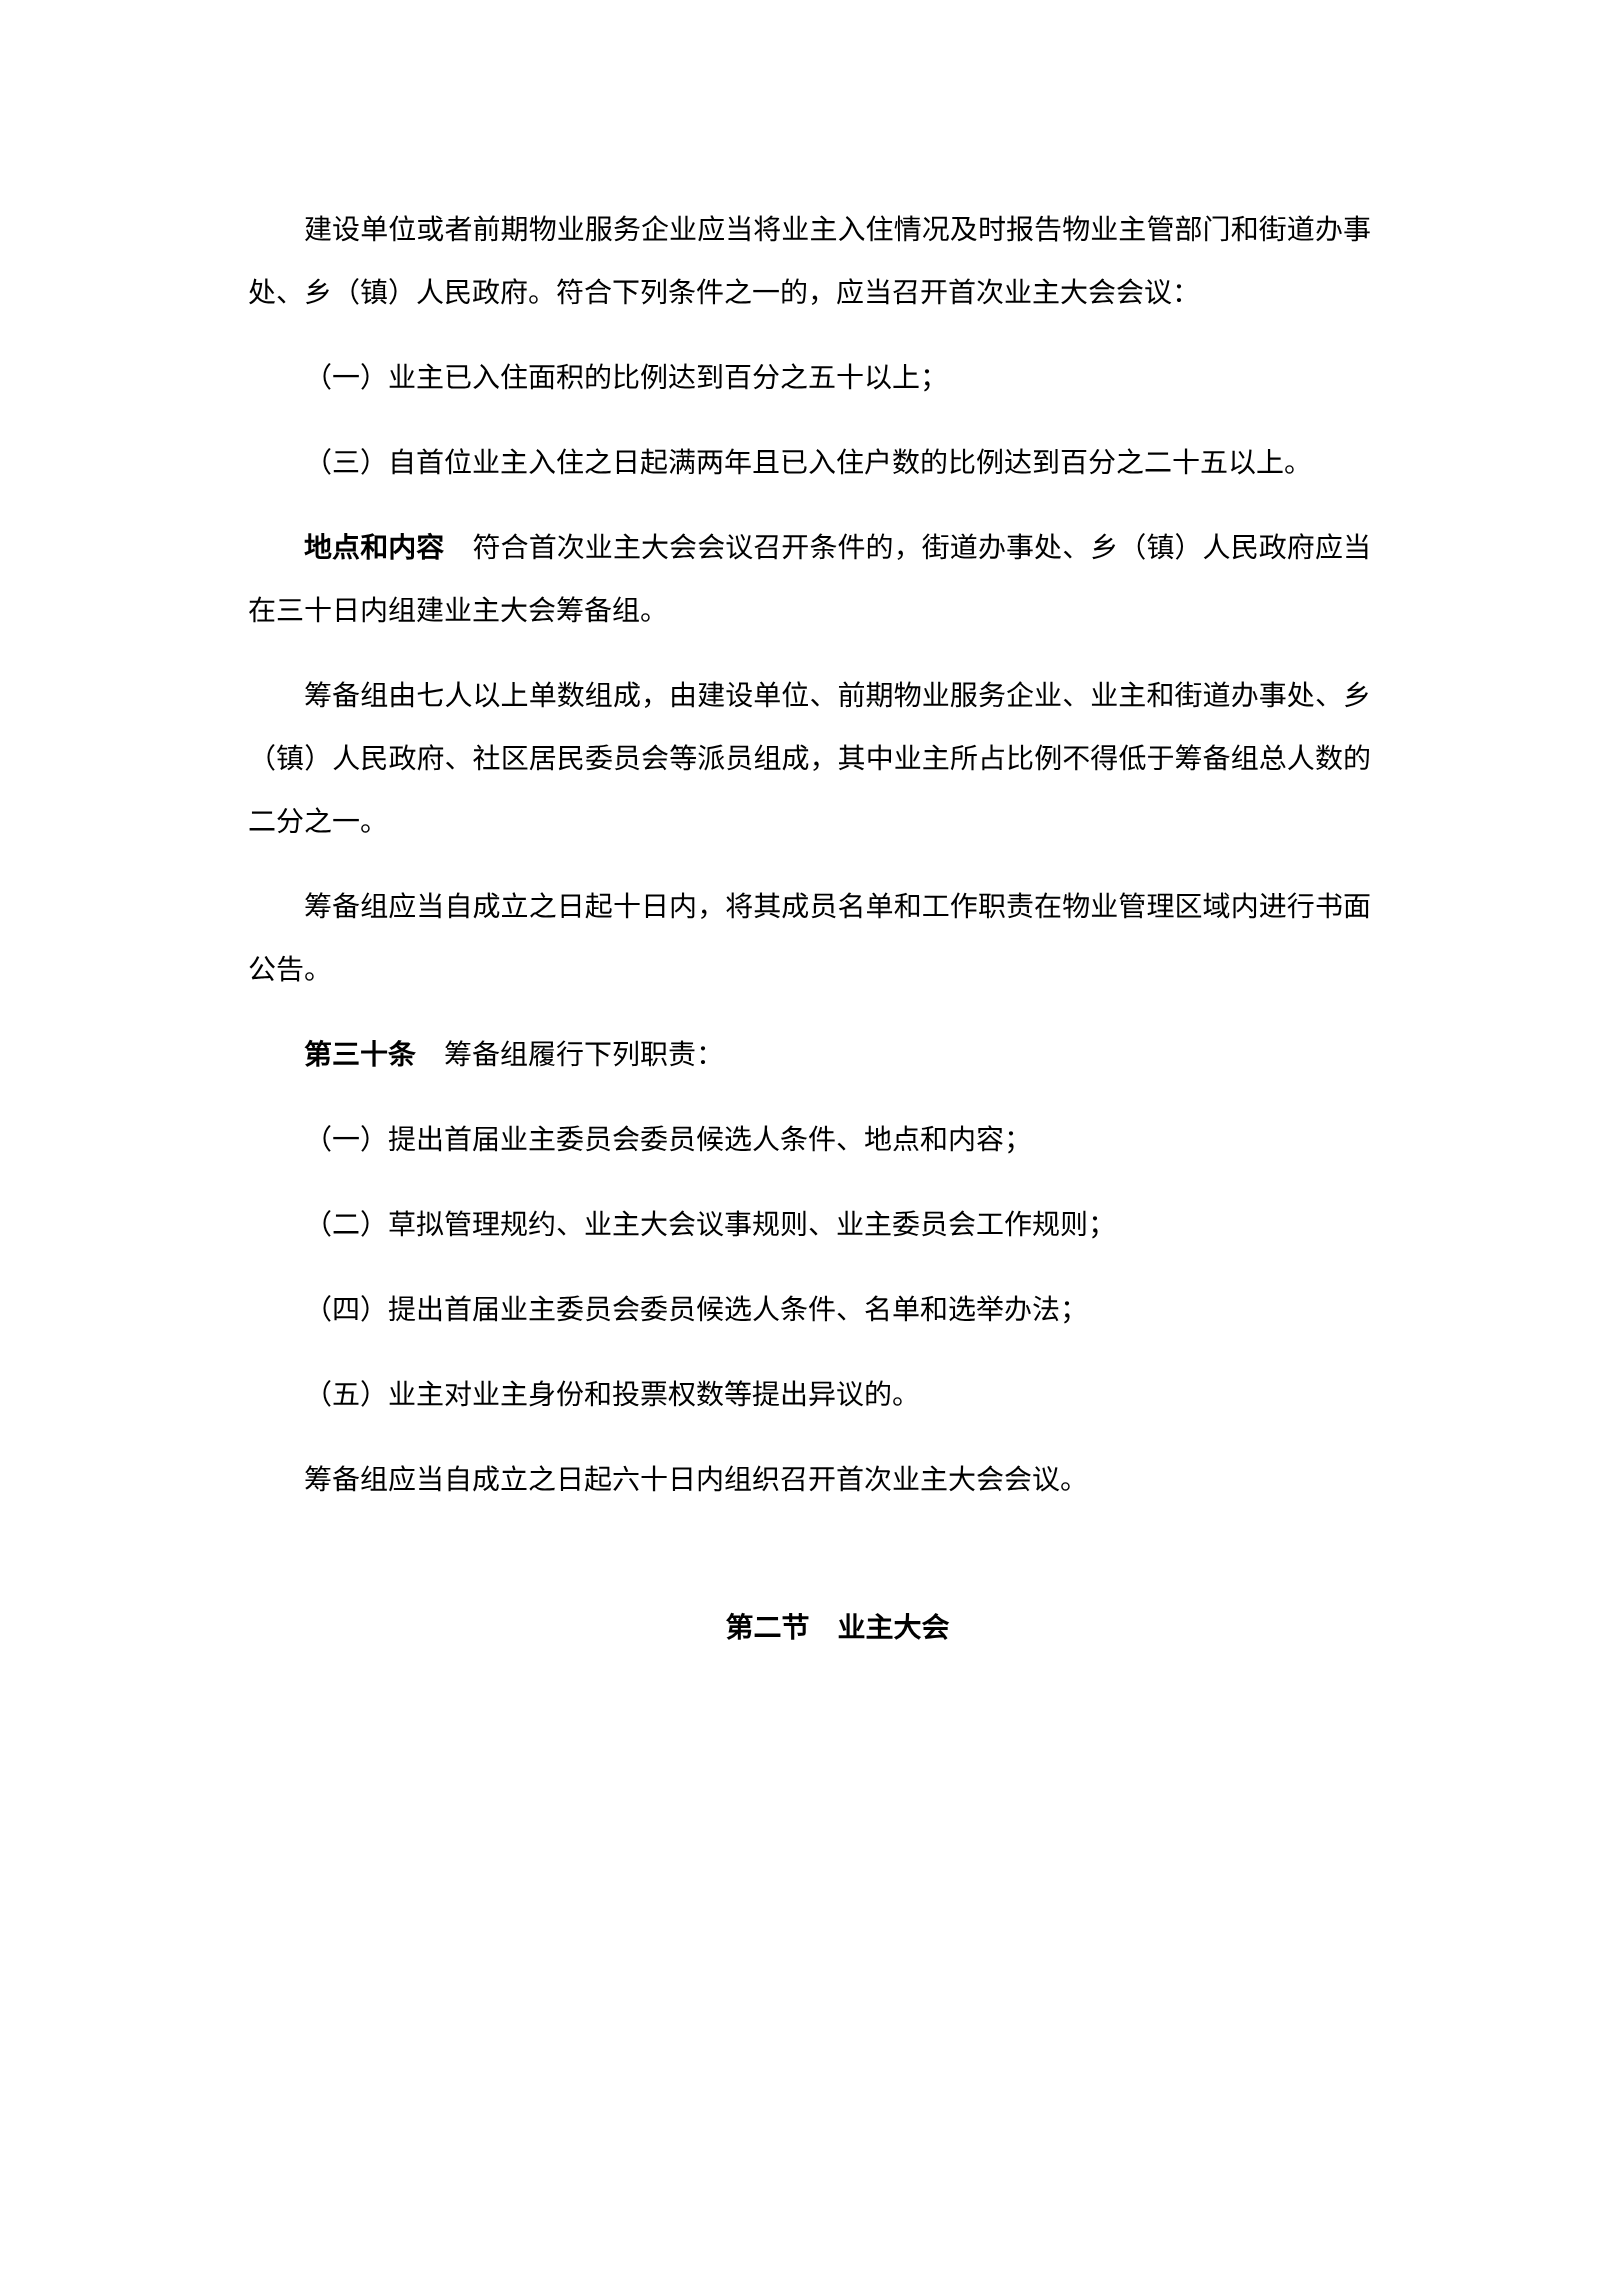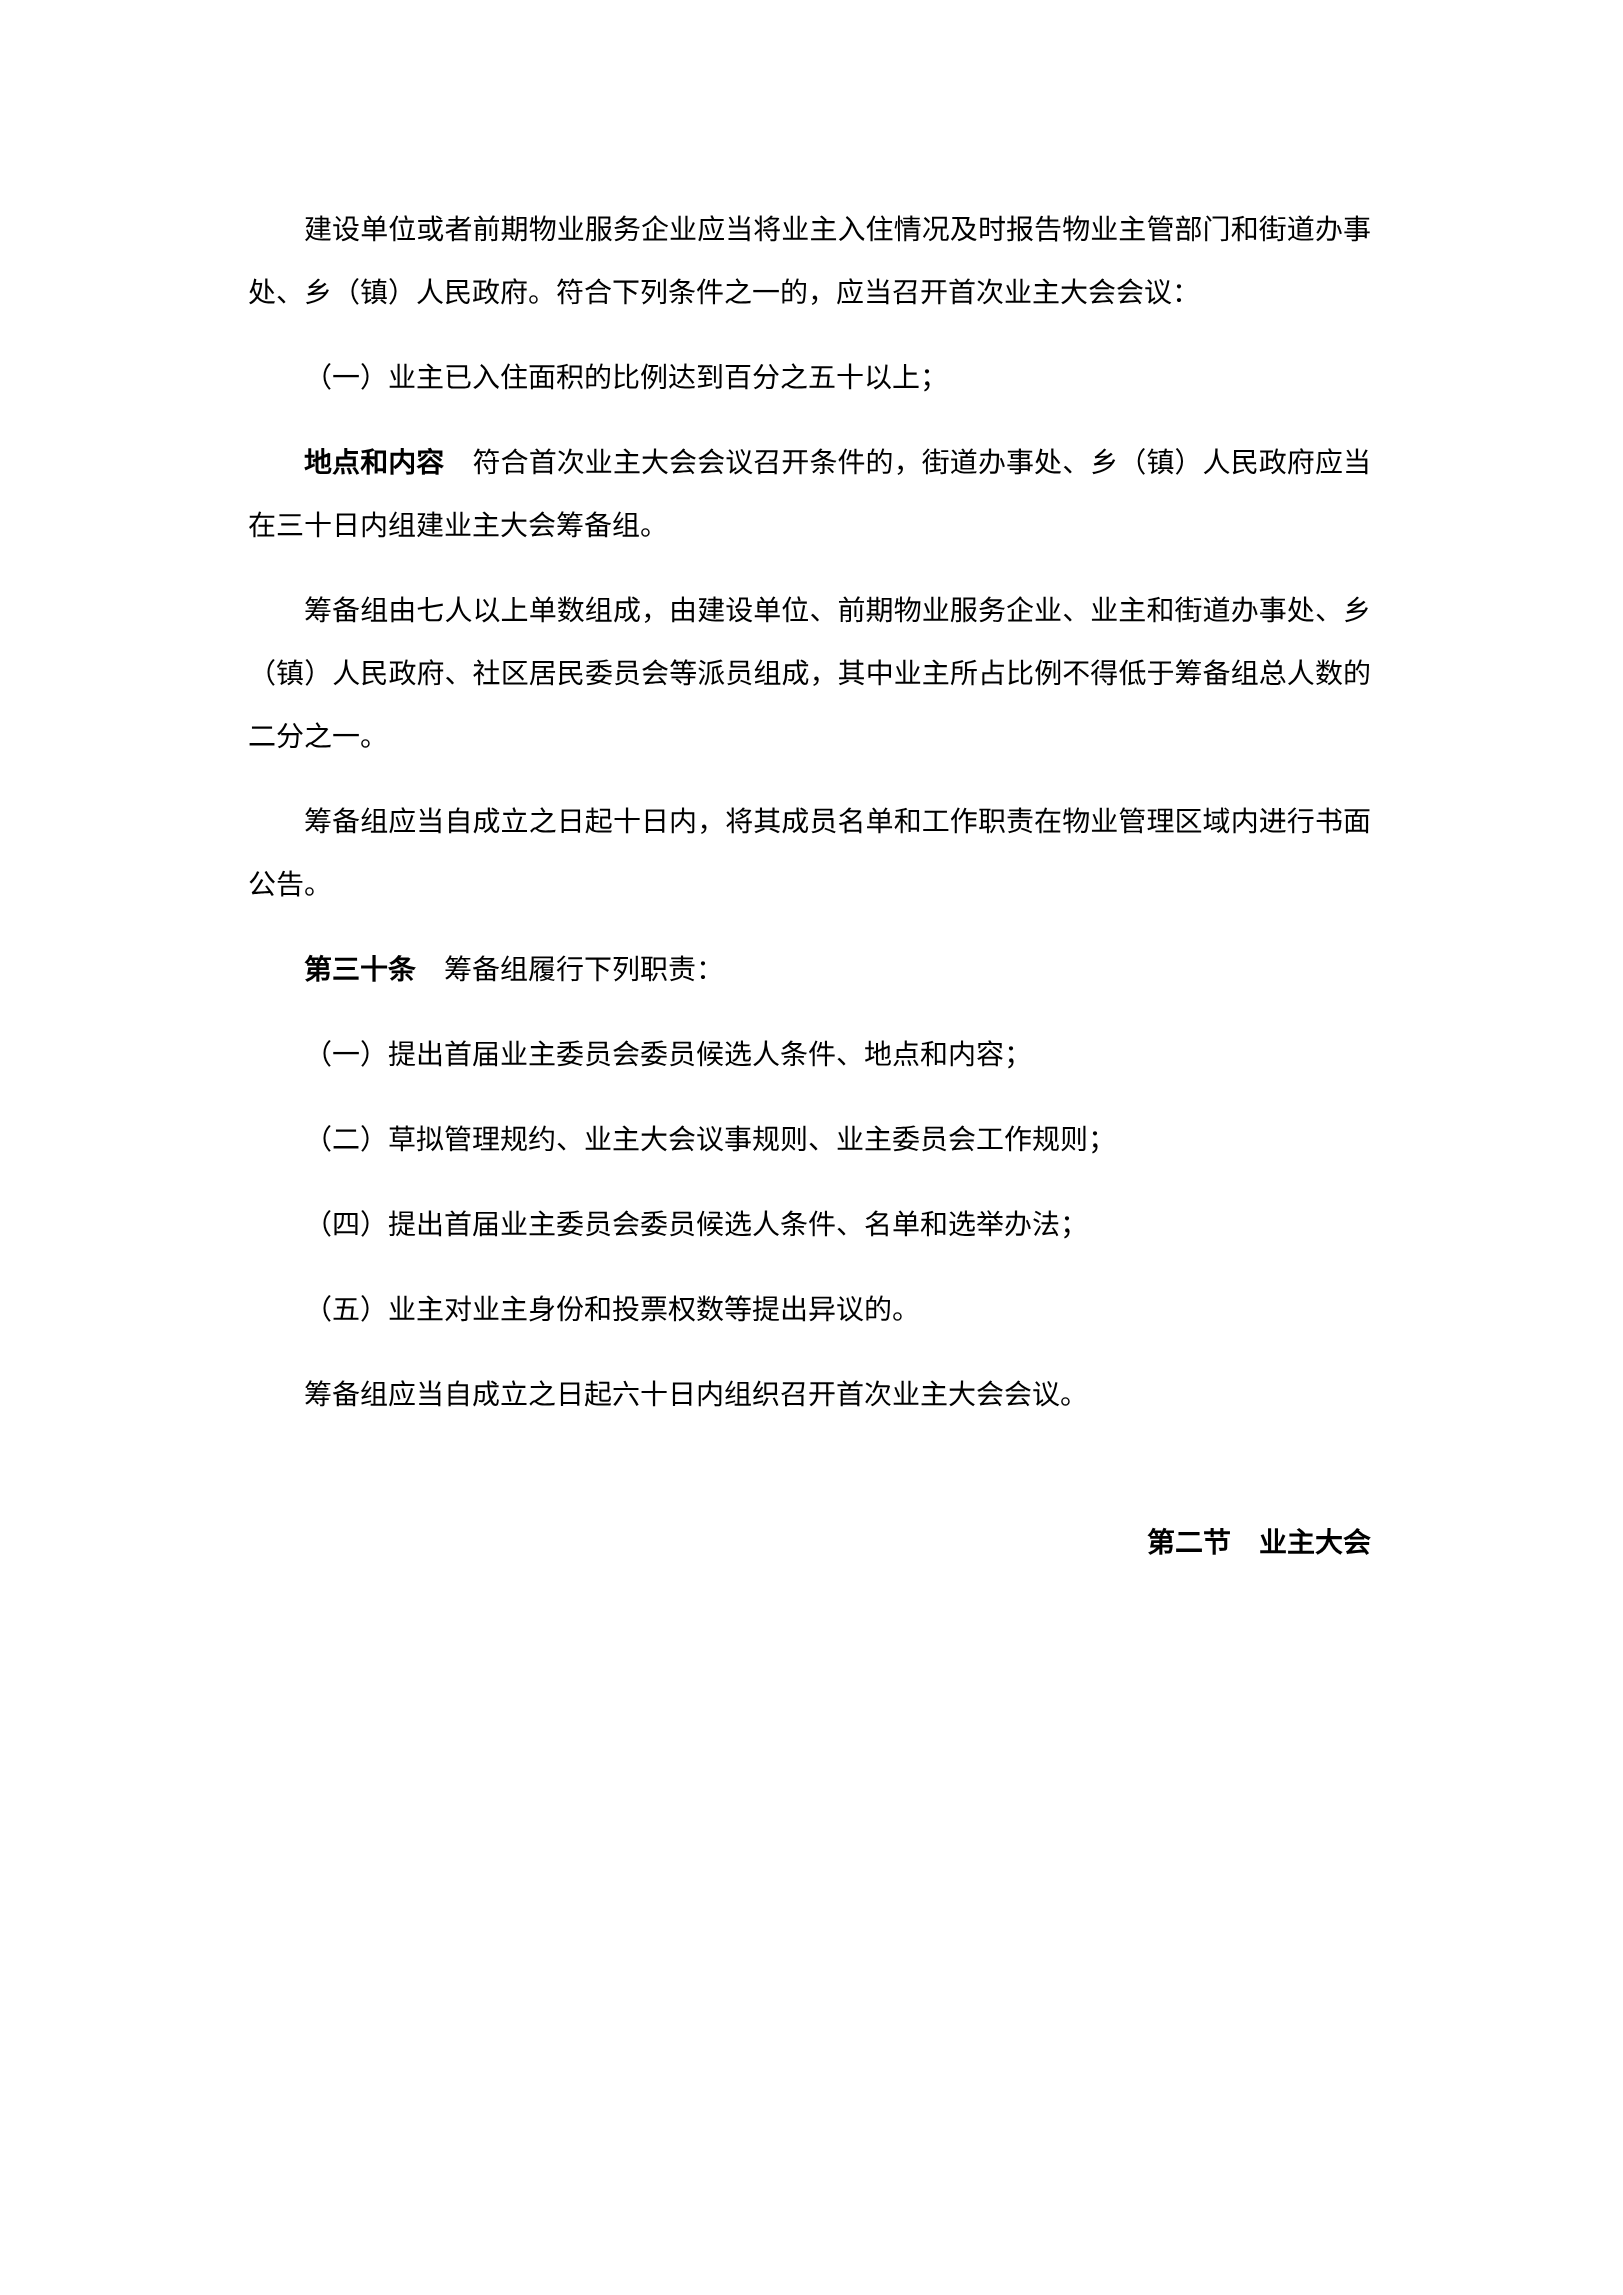--- a/index.html
+++ b/index.html
@@ -28,33 +28,34 @@
     font-size: 28px;
     line-height: 63px;
     text-align: justify;
     text-indent: 2em;
     font-weight: normal;
     word-break: normal;
   }
   .doc-body p.section-heading {
     font-weight: bold;
     margin-top: 85px;
-    text-align: right;
+    text-align: center;
   }
   .doc-body span.seg { font-weight: normal; }
   .doc-body span.seg.bold { font-weight: bold; }
 </style>
 </head>
 <body>
 
 <div class="page">
   <div class="doc-body">
 
   <p class="body"><span class="seg">建设单位或者前期物业服务企业应当将业主入住情况及时报告物业主管部门和街道办事处、乡（镇）人民政府。符合下列条件之一的，应当召开首次业主大会会议：</span></p>
       <p class="body"><span class="seg">（一）业主已入住面积的比例达到百分之五十以上；</span></p>
+      <p class="body"><span class="seg">（三）自首位业主入住之日起满两年且已入住户数的比例达到百分之二十五以上。</span></p>
       <p class="body"><span class="seg bold">地点和内容</span><span class="seg">　符合首次业主大会会议召开条件的，街道办事处、乡（镇）人民政府应当在三十日内组建业主大会筹备组。</span></p>
       <p class="body"><span class="seg">筹备组由七人以上单数组成，由建设单位、前期物业服务企业、业主和街道办事处、乡（镇）人民政府、社区居民委员会等派员组成，其中业主所占比例不得低于筹备组总人数的二分之一。</span></p>
       <p class="body"><span class="seg">筹备组应当自成立之日起十日内，将其成员名单和工作职责在物业管理区域内进行书面公告。</span></p>
       <p class="body"><span class="seg bold">第三十条</span><span class="seg">　筹备组履行下列职责：</span></p>
       <p class="body"><span class="seg">（一）提出首届业主委员会委员候选人条件、地点和内容；</span></p>
       <p class="body"><span class="seg">（二）草拟管理规约、业主大会议事规则、业主委员会工作规则；</span></p>
       <p class="body"><span class="seg">（四）提出首届业主委员会委员候选人条件、名单和选举办法；</span></p>
       <p class="body"><span class="seg">（五）业主对业主身份和投票权数等提出异议的。</span></p>
       <p class="body"><span class="seg">筹备组应当自成立之日起六十日内组织召开首次业主大会会议。</span></p>
       <p class="section-heading"><span class="seg bold">第二节　业主大会</span></p>

